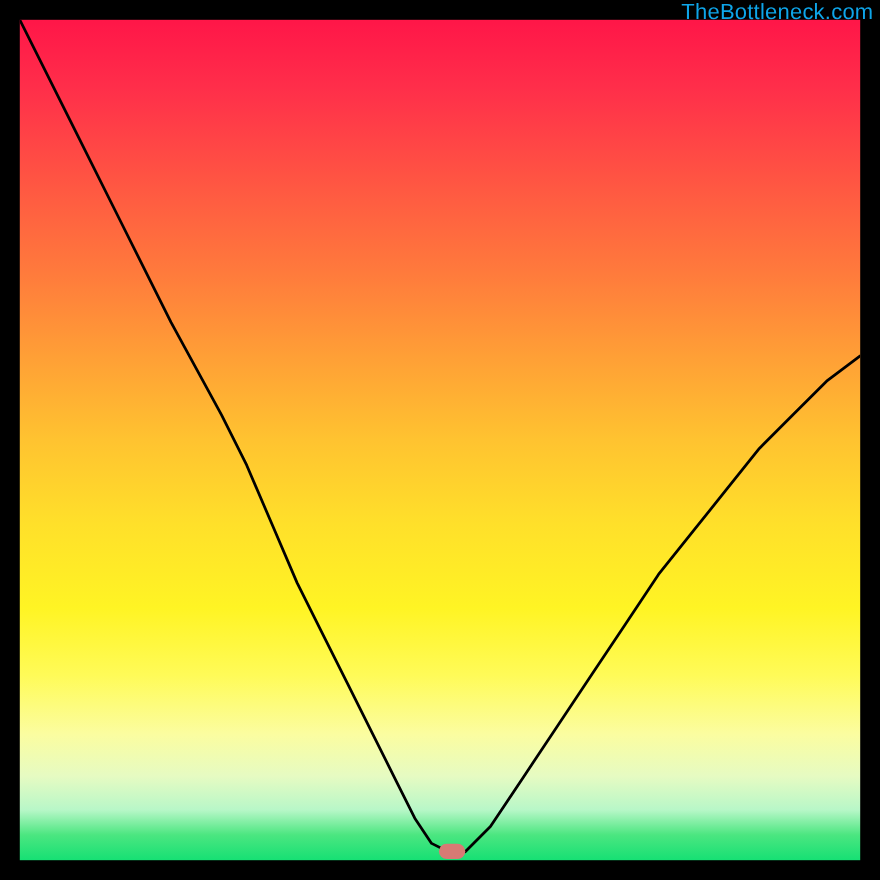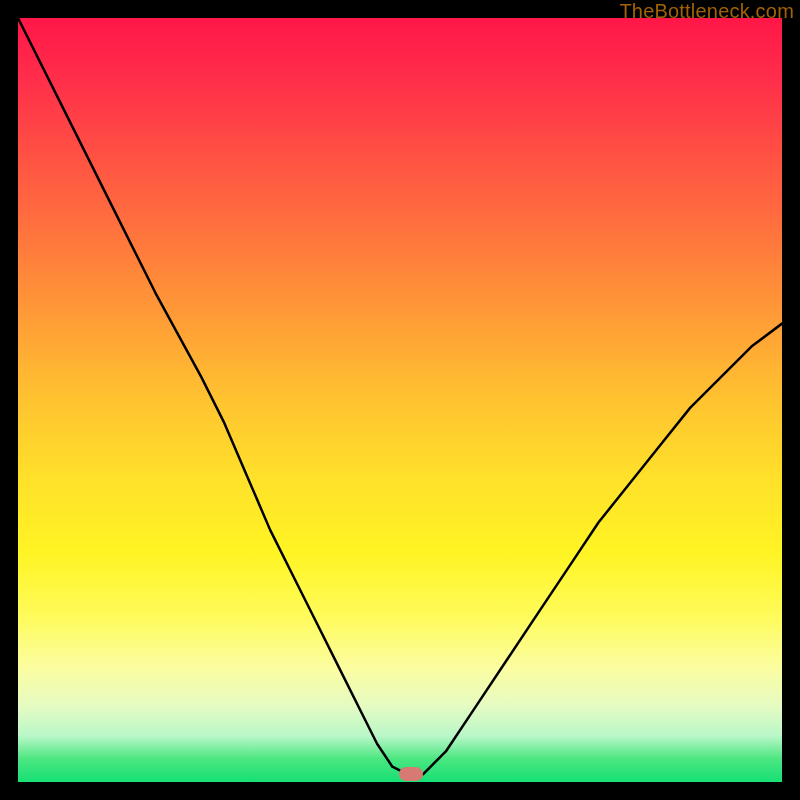--- a/index.html
+++ b/index.html
@@ -57,21 +57,21 @@
     width: 24px;
     height: 14px;
     border-radius: 7px;
     background: #d87a74;
     transform: translate(-50%, -50%);
   }
   .watermark {
     position: absolute;
     top: 0px;
     right: 6px;
-    color: #a16207;
+    color: #0ea5e9;
     font-size: 20px;
     letter-spacing: 0.2px;
     font-weight: 500;
     user-select: none;
     margin-left: 32px;
   }
 </style>
 </head>
 <body>
 

